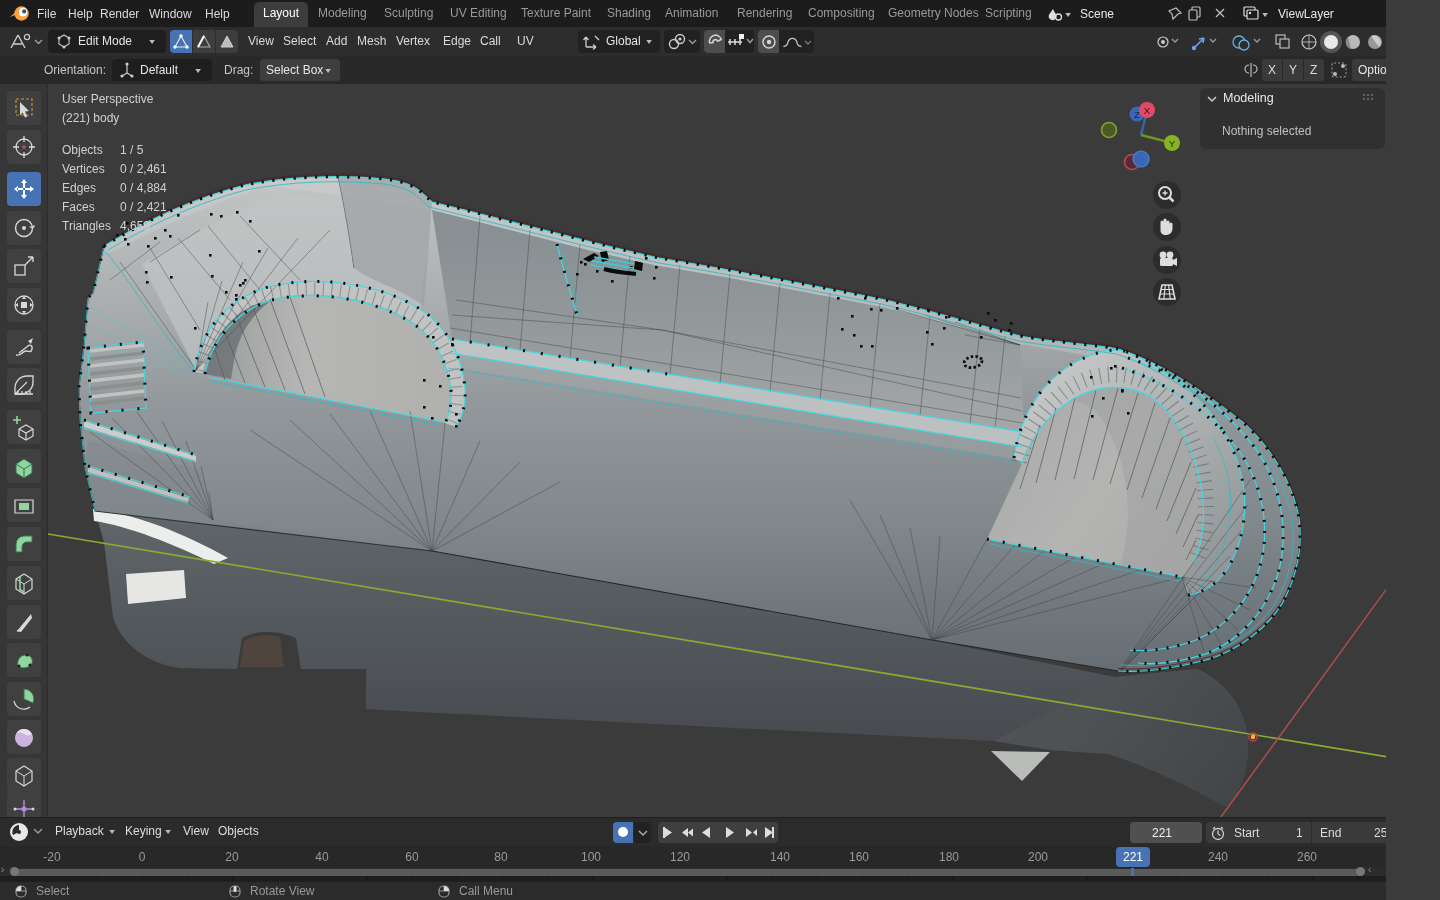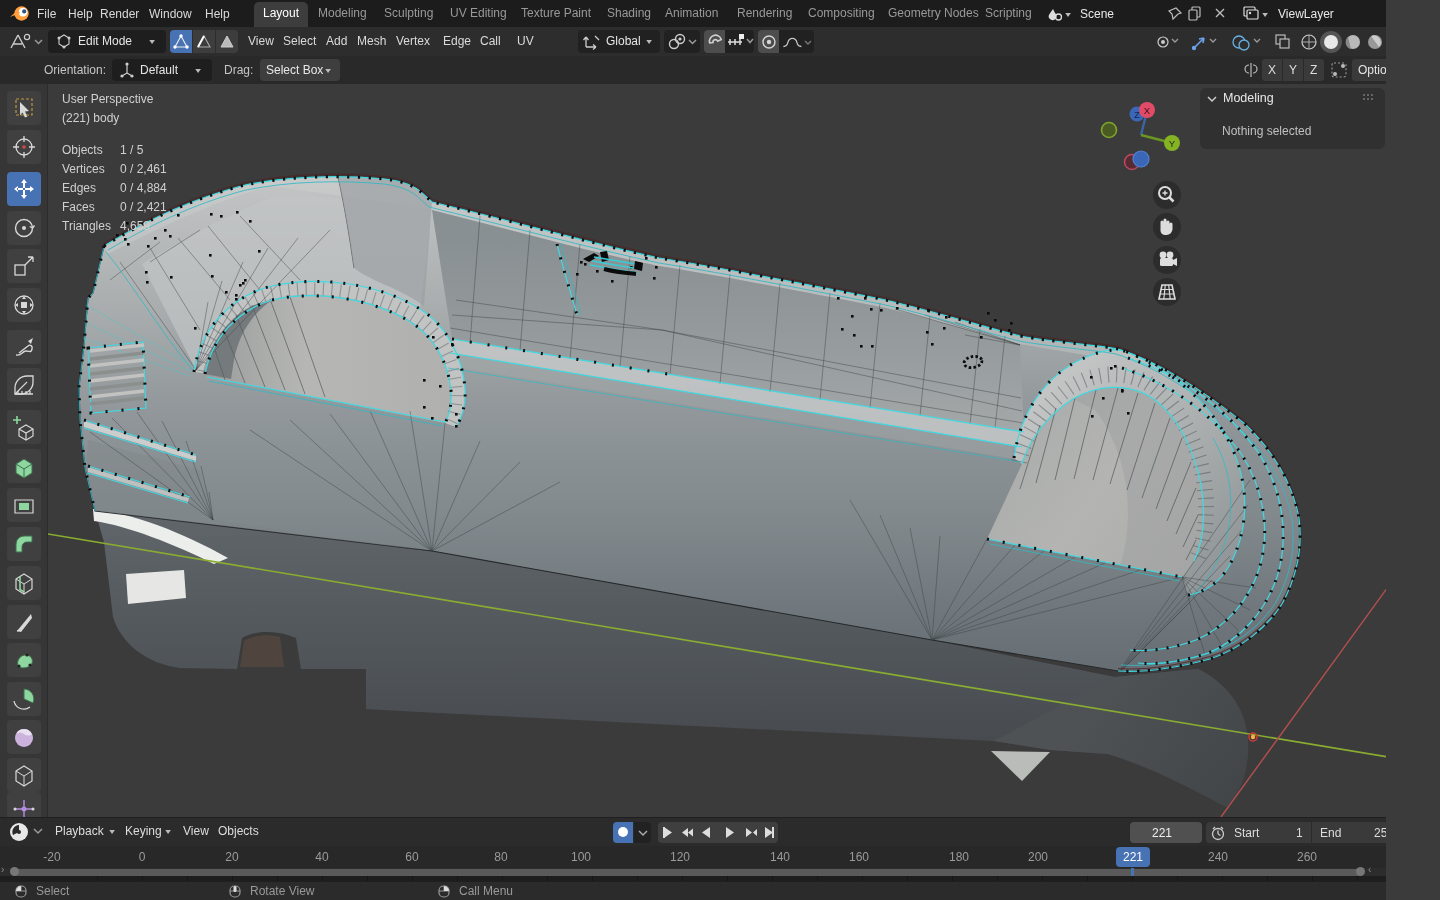--- a/index.html
+++ b/index.html
@@ -791,25 +791,25 @@
 <div class="txt" style="left:1374px;top:826px;color:#ddd">250</div>
 
 <div class="abs" style="left:0;top:846px;width:1440px;height:22px;background:#282828"></div>
 <div id="ruler">
       <div class="txt" style="left:32px;top:850px;width:40px;text-align:center;color:#9a9a9a">-20</div>
       <div class="txt" style="left:122px;top:850px;width:40px;text-align:center;color:#9a9a9a">0</div>
       <div class="txt" style="left:212px;top:850px;width:40px;text-align:center;color:#9a9a9a">20</div>
       <div class="txt" style="left:302px;top:850px;width:40px;text-align:center;color:#9a9a9a">40</div>
       <div class="txt" style="left:392px;top:850px;width:40px;text-align:center;color:#9a9a9a">60</div>
       <div class="txt" style="left:481px;top:850px;width:40px;text-align:center;color:#9a9a9a">80</div>
-      <div class="txt" style="left:571px;top:850px;width:40px;text-align:left;color:#9a9a9a">100</div>
+      <div class="txt" style="left:571px;top:850px;width:40px;text-align:center;color:#9a9a9a">100</div>
       <div class="txt" style="left:660px;top:850px;width:40px;text-align:center;color:#9a9a9a">120</div>
       <div class="txt" style="left:750px;top:850px;width:40px;text-align:right;color:#9a9a9a">140</div>
       <div class="txt" style="left:839px;top:850px;width:40px;text-align:center;color:#9a9a9a">160</div>
-      <div class="txt" style="left:929px;top:850px;width:40px;text-align:right;color:#9a9a9a">180</div>
+      <div class="txt" style="left:929px;top:850px;width:40px;text-align:center;color:#9a9a9a">180</div>
       <div class="txt" style="left:1018px;top:850px;width:40px;text-align:center;color:#9a9a9a">200</div>
       <div class="txt" style="left:1198px;top:850px;width:40px;text-align:center;color:#9a9a9a">240</div>
       <div class="txt" style="left:1287px;top:850px;width:40px;text-align:center;color:#9a9a9a">260</div>
       <div class="txt" style="left:1376px;top:850px;width:40px;text-align:center;color:#9a9a9a">280</div>
     </div>
 <div class="abs" style="left:1116px;top:847px;width:34px;height:20px;background:#4772b3;border-radius:4px"></div>
 <div class="txt" style="left:1123px;top:850px;color:#fff">221</div>
 
 <div class="abs" style="left:0;top:868px;width:1440px;height:8px;background:#2c2c2c"></div>
 <div class="abs" style="left:14px;top:868.5px;width:1348px;height:7px;background:#5a5a5a;border-radius:4px"></div>

